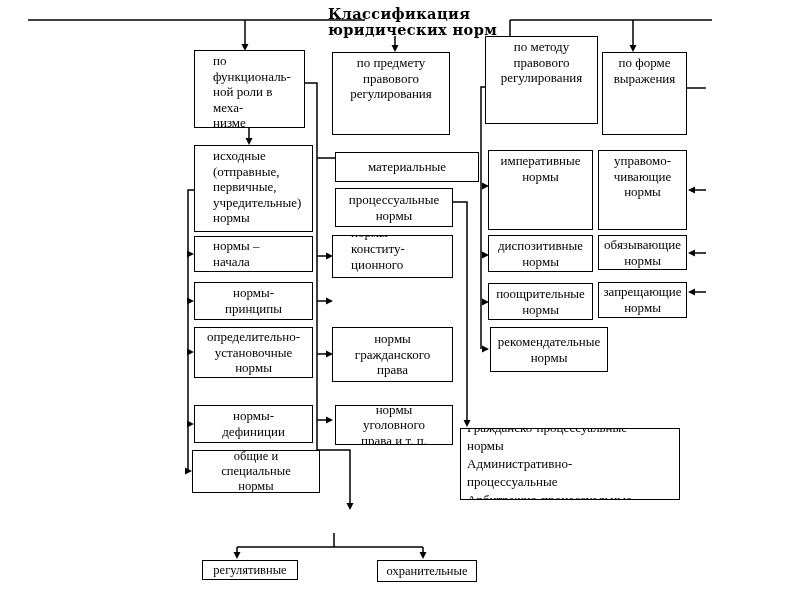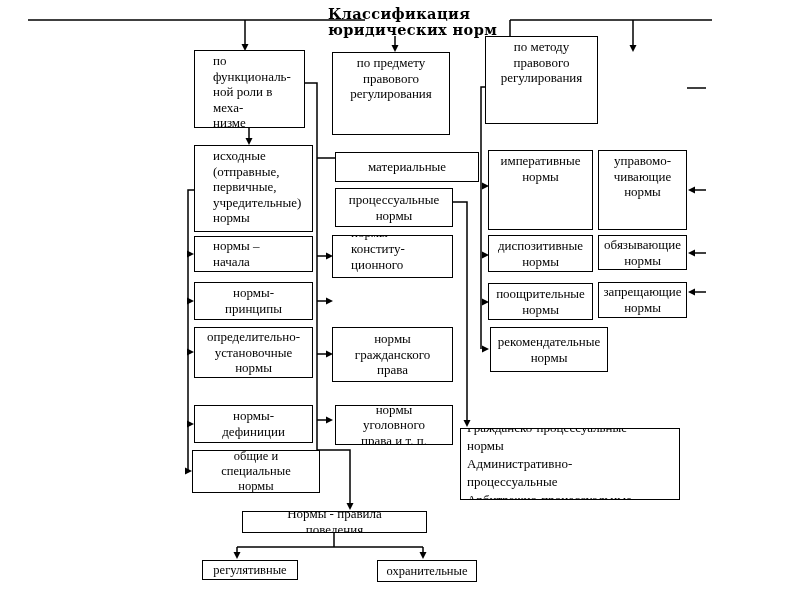--- a/index.html
+++ b/index.html
@@ -98,20 +98,22 @@
 ной роли в меха-
 низме правового
 предписания
 регулирования</div>
   <div class="box top" style="left:332px;top:52px;width:118px;height:83px">по предмету
 правового
 регулирования</div>
   <div class="box top" style="left:485px;top:36px;width:113px;height:88px">по методу
 правового
 регулирования</div>
+  <div class="box top" style="left:602px;top:52px;width:85px;height:83px">по форме
+выражения</div>
 
   <div class="box left top" style="left:194px;top:145px;width:119px;height:87px">исходные
 (отправные,
 первичные,
 учредительные)
 нормы</div>
   <div class="box left" style="left:194px;top:236px;width:119px;height:36px">нормы – начала</div>
   <div class="box" style="left:194px;top:282px;width:119px;height:38px">нормы-
 принципы</div>
   <div class="box" style="left:194px;top:327px;width:119px;height:51px">определительно-
@@ -148,17 +150,16 @@
   <div class="box" style="left:598px;top:235px;width:89px;height:35px">обязывающие
 нормы</div>
   <div class="box" style="left:598px;top:282px;width:89px;height:36px">запрещающие
 нормы</div>
 
   <div class="box left" style="left:460px;top:428px;width:220px;height:72px;line-height:1.4;padding-left:6px">Уголовно-процессуальные нормы
 Гражданско-процессуальные нормы
 Административно-процессуальные
 Арбитражно-процессуальные нормы</div>
 
-  <div class="box" style="left:242px;top:511px;width:185px;height:22px">Нормы - правила поведения</div>
   <div class="box small" style="left:202px;top:560px;width:96px;height:20px">регулятивные</div>
   <div class="box small" style="left:377px;top:560px;width:100px;height:22px">охранительные</div>
 
 </div>
 
 </body></html>

